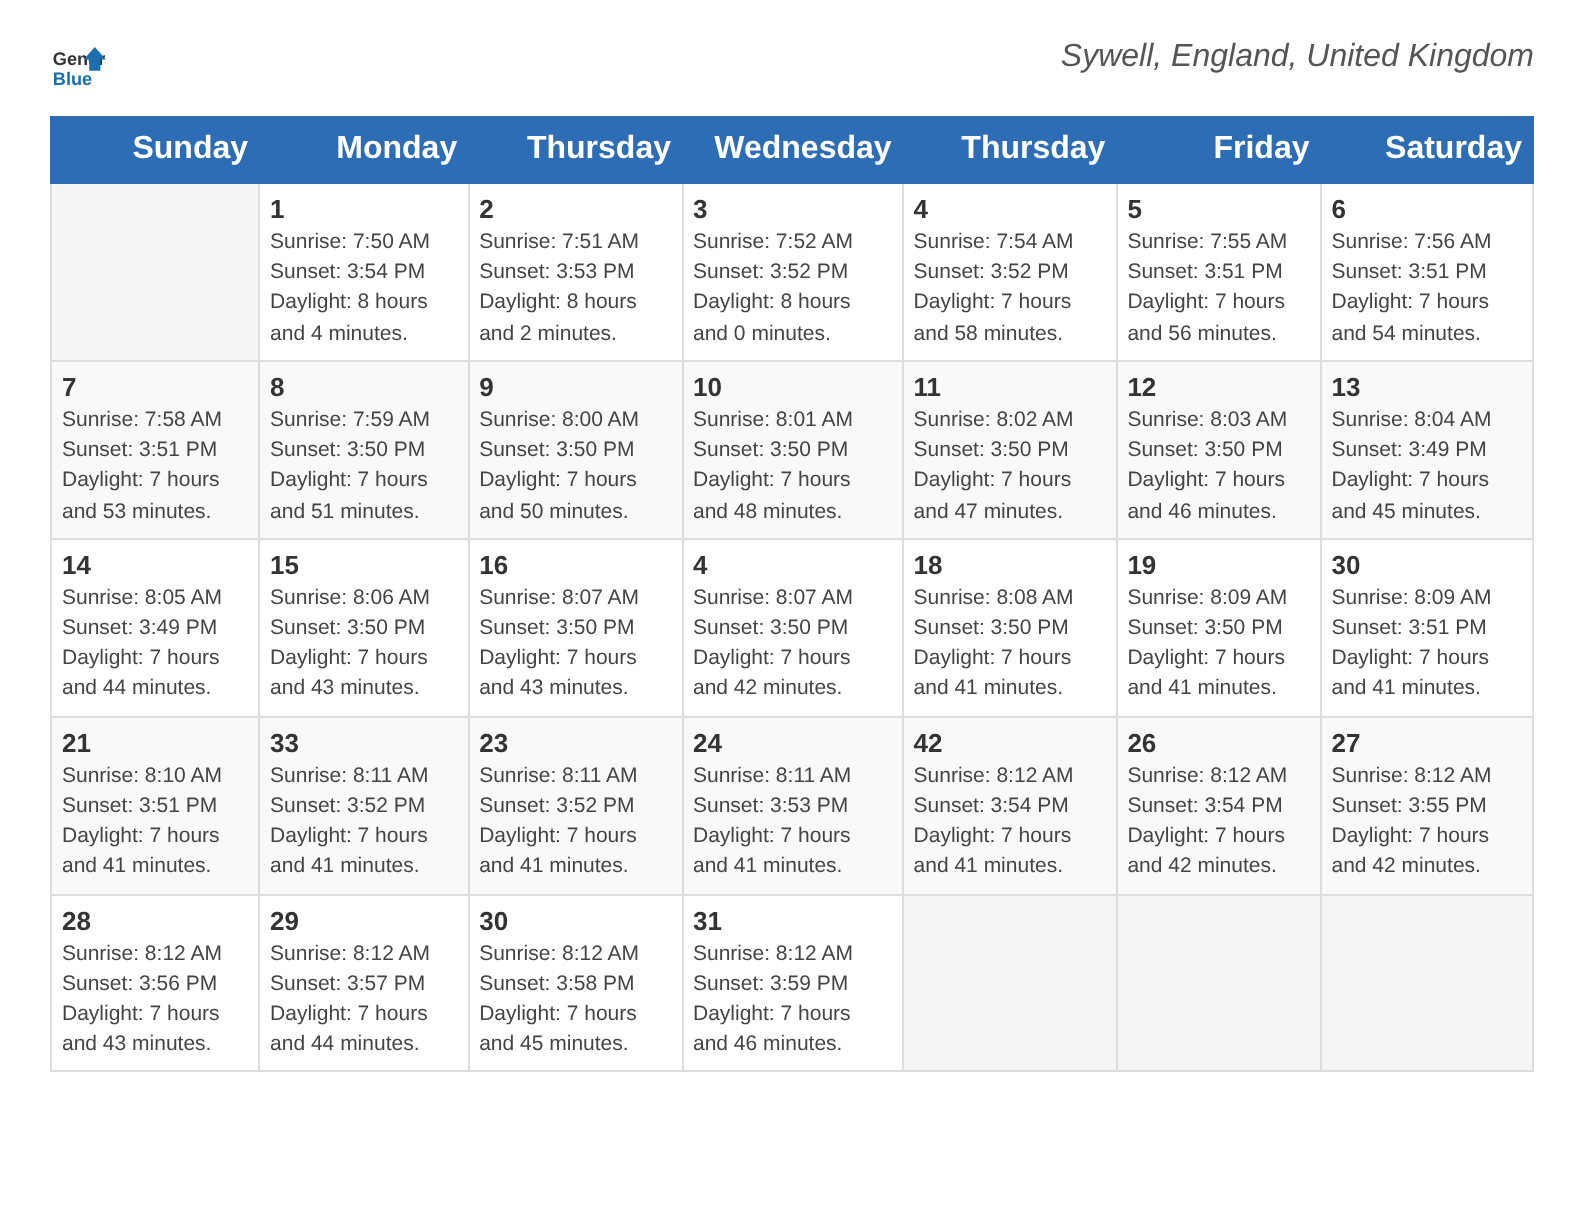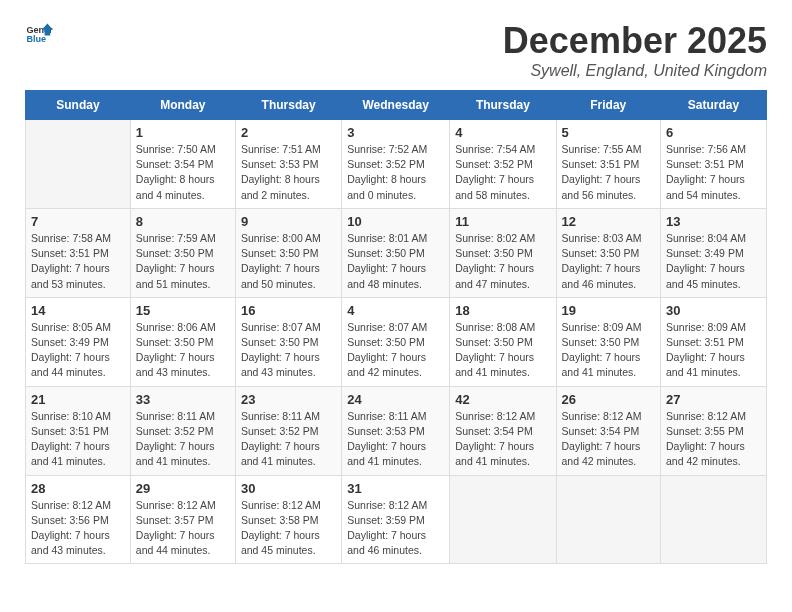--- a/index.html
+++ b/index.html
@@ -39,24 +39,24 @@
       font-style: italic;
     }
     .calendar-table {
       width: 100%;
       border-collapse: collapse;
       border: 1px solid #ccc;
     }
     .calendar-table th {
       background-color: #2d6db5;
       color: #fff;
-      font-size: 12px;
+      font-size: 16px;
       font-weight: bold;
       padding: 7px 5px;
-      text-align: center;
+      text-align: right;
       border: 1px solid #2d6db5;
     }
     .calendar-table td {
       vertical-align: top;
       padding: 5px 5px;
       border: 1px solid #ddd;
       min-height: 80px;
       width: 113px;
       background: #fff;
     }
@@ -84,21 +84,20 @@
 
 <div class="header-section">
   <div class="logo">
     <svg class="logo-icon" viewBox="0 0 40 40">
       <text x="2" y="18" font-size="13" font-weight="bold" fill="#333" font-family="Arial">General</text>
       <text x="2" y="32" font-size="13" font-weight="bold" fill="#1a6fae" font-family="Arial">Blue</text>
       <polygon points="32,5 40,14 36,14 36,22 28,22 28,14 24,14" fill="#1a6fae"></polygon>
     </svg>
   </div>
   <div class="title-section">
-    <div class="month-title">December 2025</div>
     <div class="location-title">Sywell, England, United Kingdom</div>
   </div>
 </div>
 
 <table class="calendar-table">
   <thead>
     <tr>
     <th>Sunday</th>
         <th>Monday</th>
         <th>Thursday</th>

